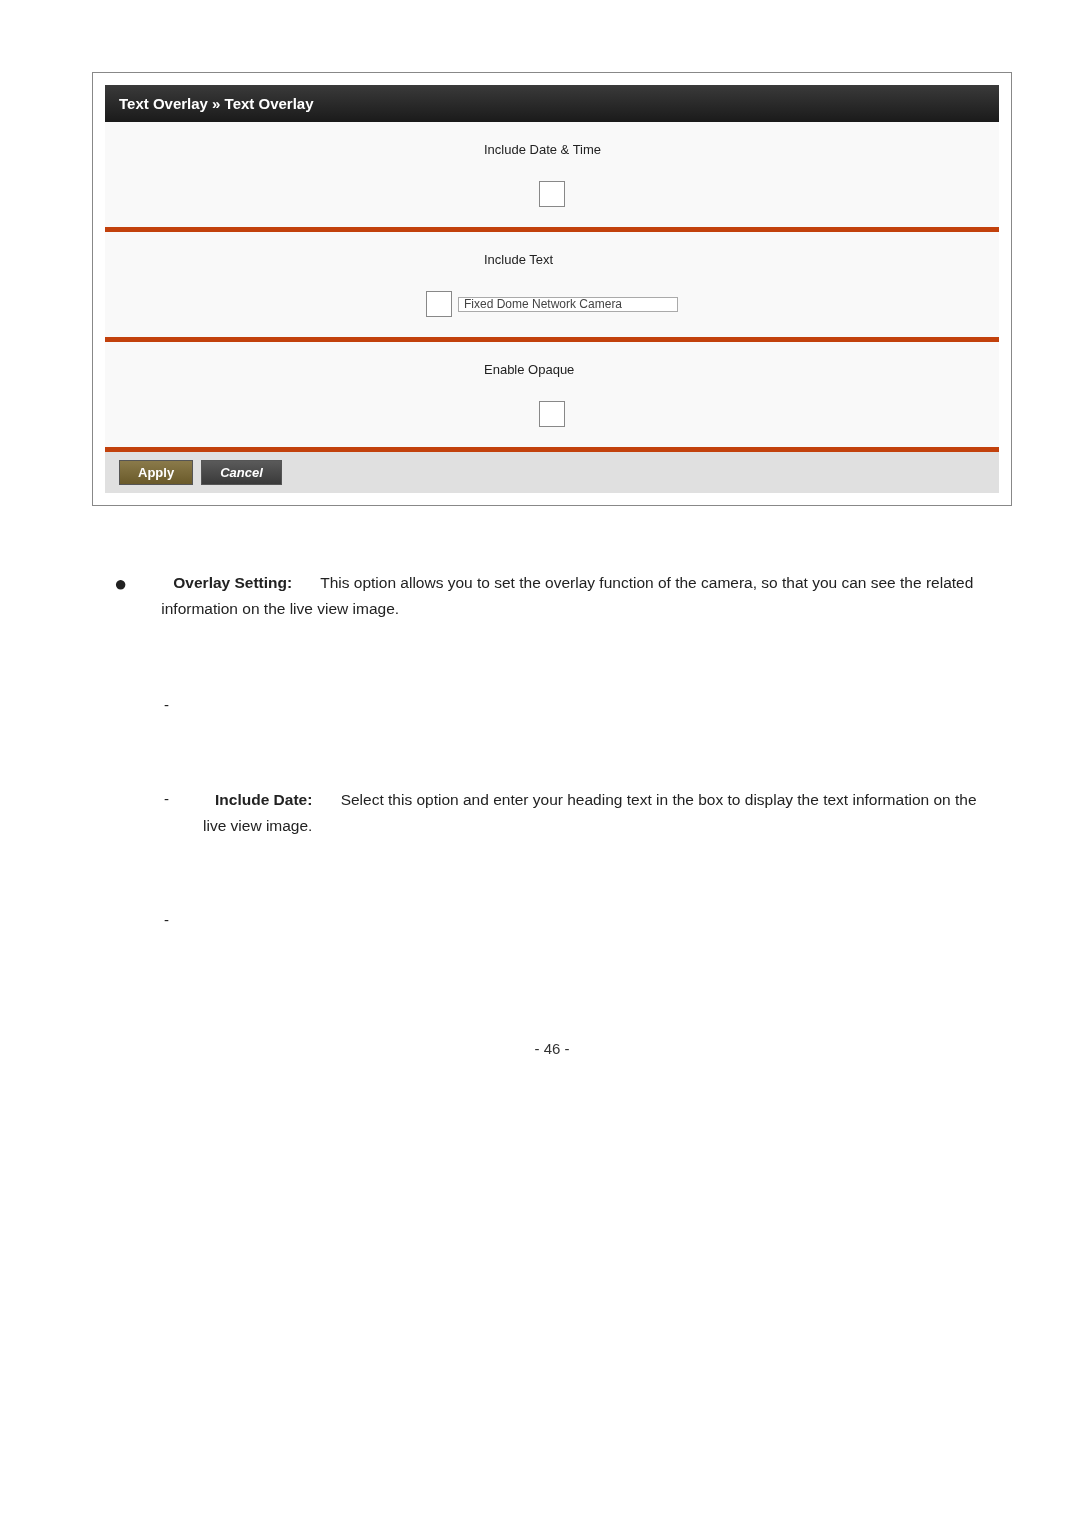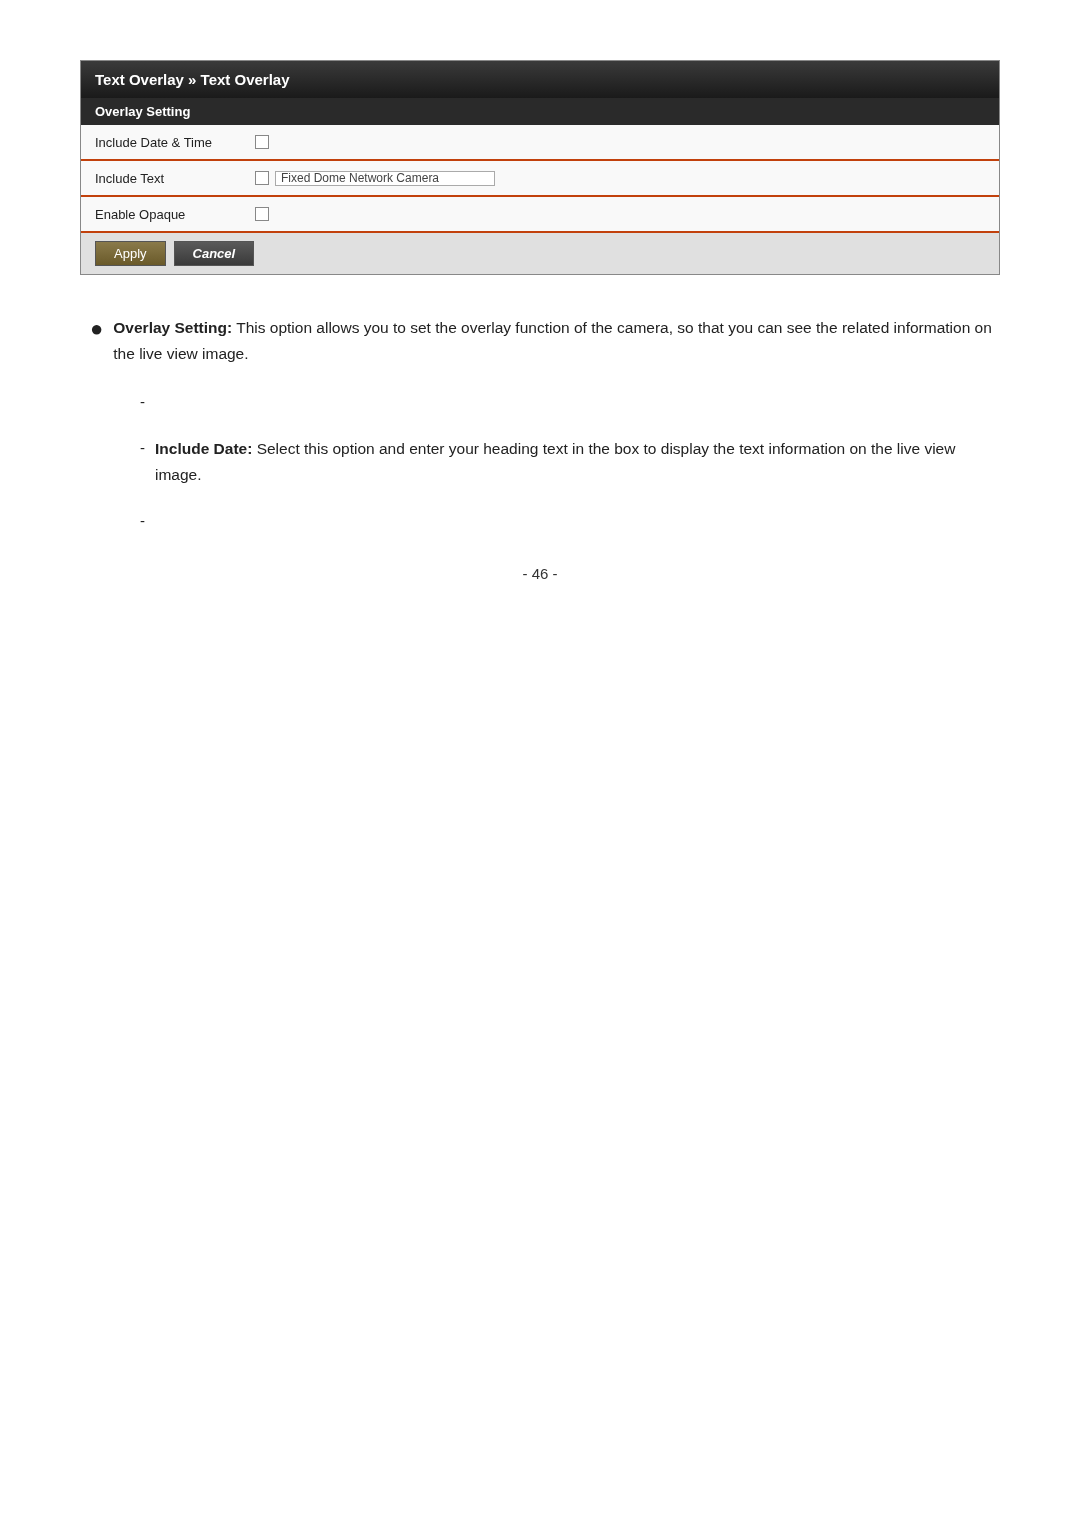--- a/index.html
+++ b/index.html
@@ -1,17 +1,17 @@
 <!DOCTYPE html>
 <html><head>
   <meta charset="utf-8">
   <style>
     * {
       margin: 0;
-      padding: 0;
+      padding: 12px;
       box-sizing: border-box;
     }
 
     body {
       width: 1080px;
       min-height: 1527px;
       background-color: #ffffff;
       font-family: Arial, sans-serif;
       font-size: 15px;
       color: #222;
@@ -36,23 +36,24 @@
       color: #ffffff;
       font-weight: bold;
       font-size: 13px;
       padding: 6px 14px;
     }
 
     .form-row {
       display: flex;
       align-items: center;
       padding: 8px 14px;
-      border-bottom: 2px solid #c2410c;
+      border-bottom: 5px solid #c2410c;
       background-color: #f9f9f9;
       min-height: 36px;
+      flex-direction: column;
     }
 
     .form-row:last-of-type {
       border-bottom: none;
     }
 
     .form-label {
       font-size: 13px;
       color: #222;
       width: 160px;
@@ -89,21 +90,21 @@
       padding: 8px 14px;
       display: flex;
       gap: 8px;
       align-items: center;
     }
 
     .btn-apply {
       background: linear-gradient(to bottom, #8a7a4a, #6a5a2a);
       color: #fff;
       font-size: 13px;
-      font-weight: normal;
+      font-weight: bold;
       padding: 4px 18px;
       border: 1px solid #555;
       cursor: pointer;
     }
 
     .btn-cancel {
       background: linear-gradient(to bottom, #5a5a5a, #3a3a3a);
       color: #fff;
       font-size: 13px;
       font-weight: bold;
@@ -150,31 +151,31 @@
       font-size: 15px;
     }
 
     .sub-text {
       font-size: 15.5px;
       line-height: 1.65;
     }
 
     .page-number {
       text-align: center;
+      margin-top: 40px;
       font-size: 15px;
       color: #333;
     }
   </style>
 </head>
 <body>
 
 <div class="panel">
   <div class="panel-header">Text Overlay » Text Overlay</div>
 
-  <div class="section-title">Overlay Setting</div>
 
   <div class="form-row">
     <span class="form-label">Include Date &amp; Time</span>
     <div class="form-control">
       <div class="checkbox"></div>
     </div>
   </div>
 
   <div class="form-row">
     <span class="form-label">Include Text</span>

